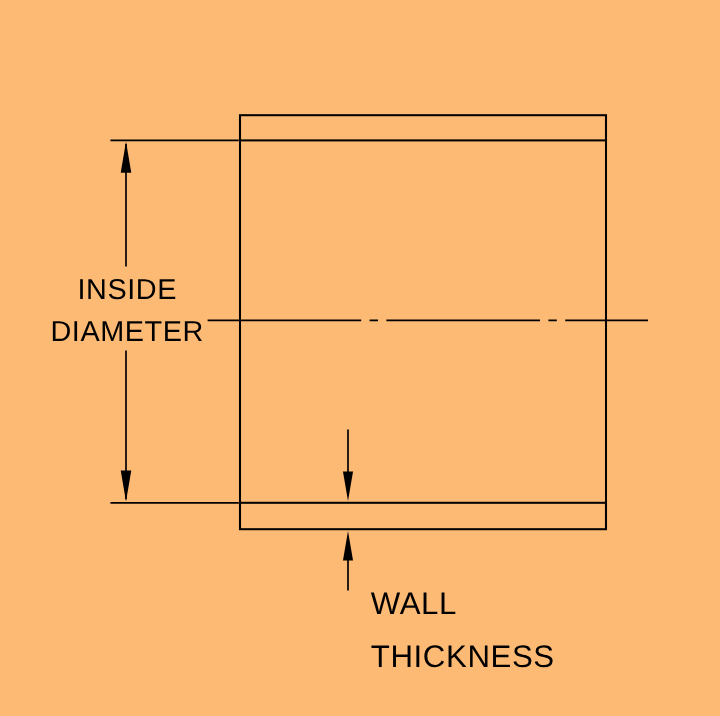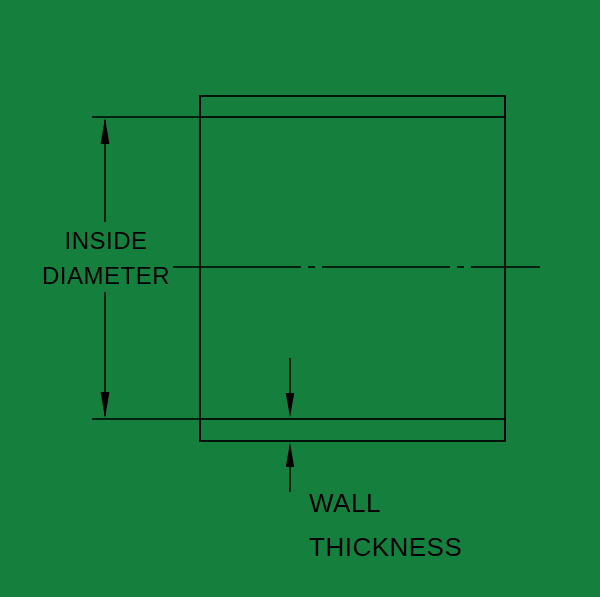--- a/index.html
+++ b/index.html
@@ -5,21 +5,21 @@
   html, body {
     margin: 0;
     padding: 0;
     background: #ffffff;
     font-family: "Liberation Sans", sans-serif;
   }
   .canvas {
     position: relative;
     width: 600px;
     height: 597px;
-    background: #15803d;
+    background: #fdba74;
     overflow: hidden;
   }
   svg { display: block; }
   .outline  { stroke: #000000; stroke-width: 1.7; fill: none; }
   .thin     { stroke: #000000; stroke-width: 1.4; fill: none; }
   .center   { stroke: #000000; stroke-width: 1.3; fill: none; }
   .arrow    { fill: #000000; stroke: none; }
   .dim-label {
     font-family: "Liberation Sans", sans-serif;
     font-size: 24px;

